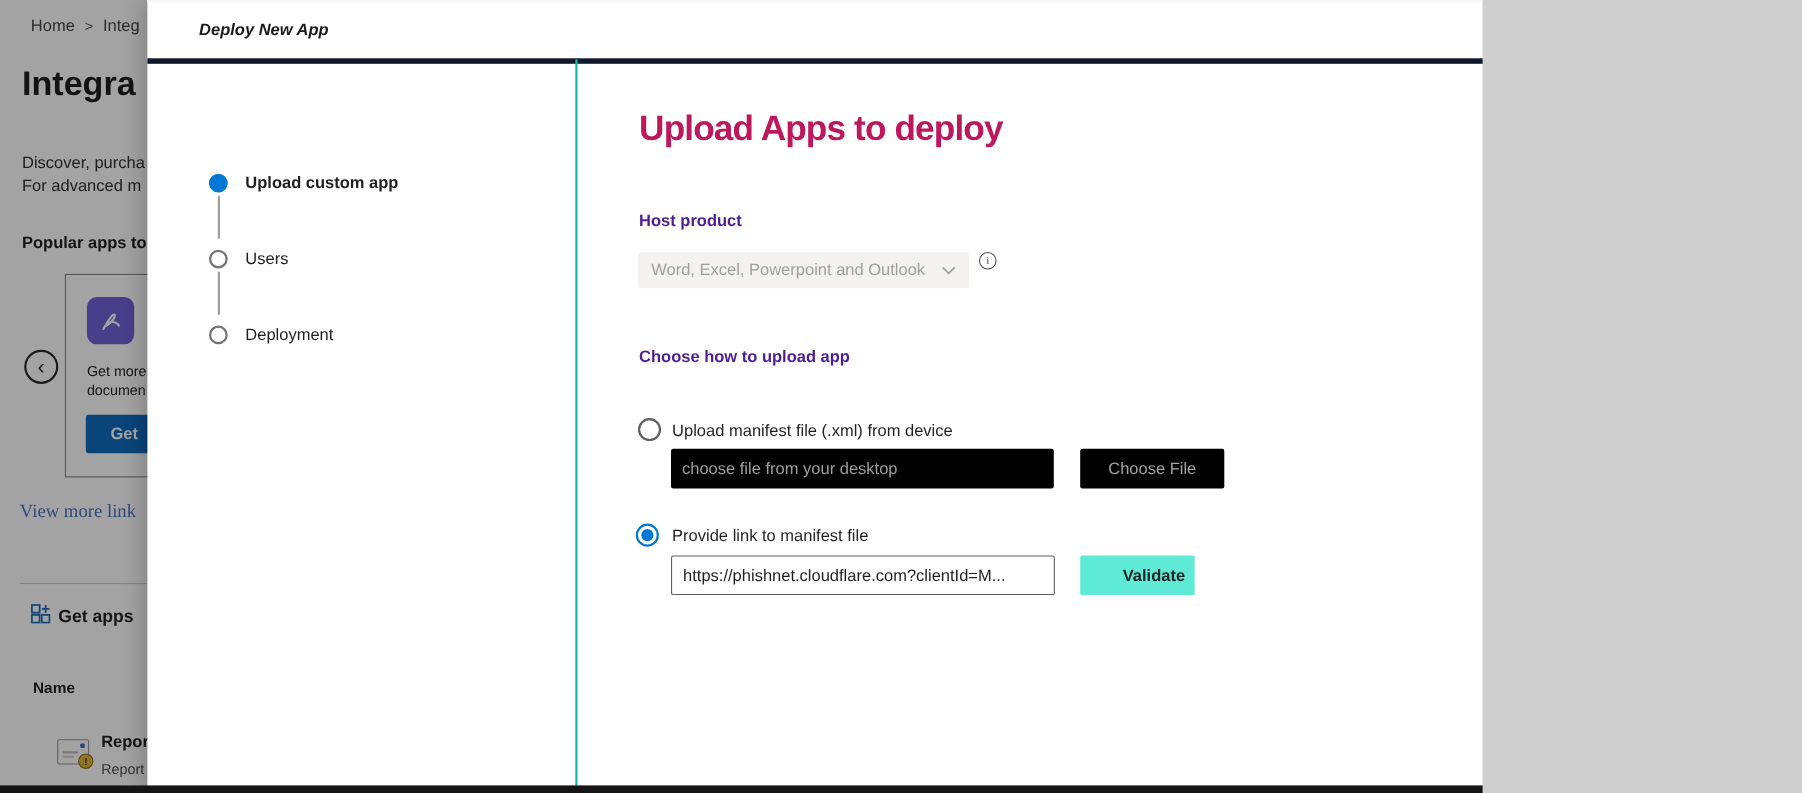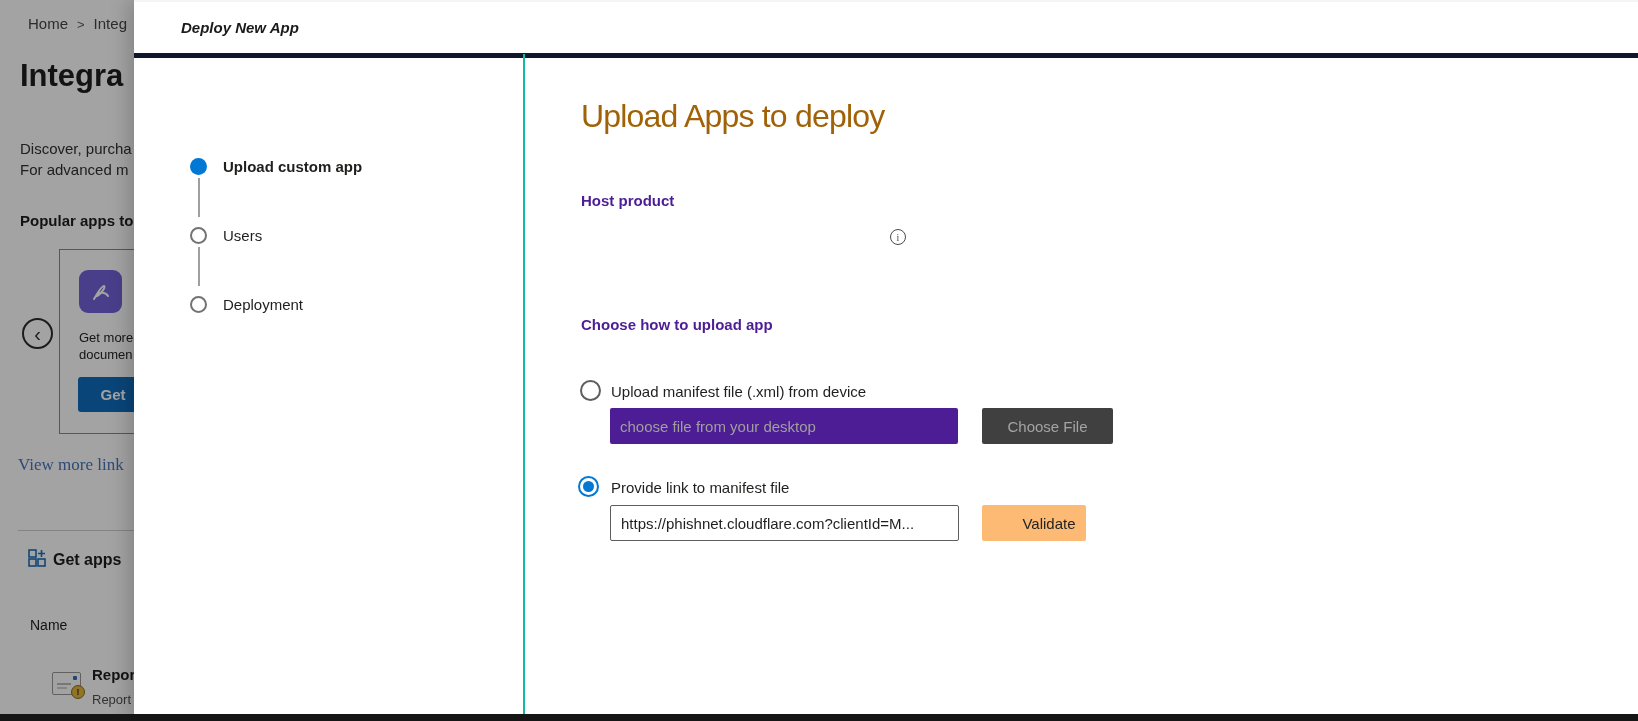--- a/index.html
+++ b/index.html
@@ -1,16 +1,16 @@
 <!DOCTYPE html>
 <html><head>
 <meta charset="utf-8">
 <style>
   html,body{margin:0;padding:0;background:#cfcfcf;}
-  .stage{position:relative;width:1638px;height:721px;overflow:hidden;
+  .stage{position:relative;width:1348px;height:721px;overflow:hidden;
          font-family:"Liberation Sans",sans-serif;background:#ffffff;}
   .abs{position:absolute;}
 
   
   .bg-page{inset:0;background:#ffffff;z-index:1;}
   .crumb{top:15px;left:28px;font-size:15px;color:#484644;}
   .crumb .sep{margin:0 9px;color:#605e5c;font-size:13px;}
   .bg-h1{top:58px;left:20px;font-size:31px;font-weight:bold;color:#201f1e;white-space:nowrap;}
   .bg-p1{top:140px;left:20px;font-size:15px;color:#323130;white-space:nowrap;}
   .bg-p2{top:161px;left:20px;font-size:15px;color:#323130;white-space:nowrap;}
@@ -22,21 +22,21 @@
   .card-t2{top:97px;left:19px;font-size:13px;color:#252423;white-space:nowrap;}
   .get-btn{top:127px;left:18px;width:70px;height:35px;background:#0f6cbd;border-radius:3px;border:none;
            color:#fff;font-size:15px;font-weight:bold;font-family:inherit;}
   .prev-circ{top:318px;left:22px;width:31px;height:31px;border-radius:50%;border:2px solid #2e2c2a;
              box-sizing:border-box;display:flex;align-items:center;justify-content:center;
              font-size:20px;color:#2e2c2a;line-height:1;background:transparent;}
   .viewmore{top:455px;left:18px;font-family:"Liberation Serif",serif;font-size:17px;color:#4874ba;white-space:nowrap;}
   .bg-div{top:530px;left:18px;width:420px;height:1px;background:#d0cecc;}
   .getapps{top:549px;left:28px;display:flex;align-items:center;gap:7px;}
   .getapps-label{font-size:16px;font-weight:bold;color:#201f1e;white-space:nowrap;}
-  .name-h{top:617px;left:30px;font-size:14px;font-weight:normal;color:#201f1e;}
+  .name-h{top:617px;left:30px;font-size:14px;font-weight:bold;color:#201f1e;}
   .row-icon{top:672px;left:52px;width:27px;height:21px;background:#fdfdfd;border:1px solid #9a9896;
             border-radius:2px;}
   .row-icon .dot{position:absolute;top:3px;right:3px;width:4px;height:4px;background:#2f6fb4;border-radius:1px;}
   .row-icon .l1{position:absolute;left:4px;top:10px;width:14px;height:2px;background:#bdbbb9;}
   .row-icon .l2{position:absolute;left:4px;top:14px;width:10px;height:2px;background:#d2d0ce;}
   .row-badge{position:absolute;right:-5px;bottom:-5px;width:12px;height:12px;border-radius:50%;
              background:#e3b73e;border:1px solid #8a6d1c;color:#3b3020;font-size:9px;font-weight:bold;
              display:flex;align-items:center;justify-content:center;}
   .row-title{top:666px;left:92px;font-size:15px;font-weight:bold;color:#201f1e;white-space:nowrap;}
   .row-sub{top:692px;left:92px;font-size:13px;color:#515050;white-space:nowrap;}
@@ -50,46 +50,46 @@
   .panel-title{position:absolute;top:17px;left:47px;font-size:15px;font-weight:bold;color:#1b1a19;white-space:nowrap;}
   .step-rail{position:absolute;top:52px;left:0;width:389px;bottom:0;border-right:2px solid #14b8a6;}
 
   .step-dot{position:absolute;width:17px;height:17px;border-radius:50%;box-sizing:border-box;}
   .dot-active{background:#0078d4;}
   .dot-pending{background:#fff;border:2px solid #757371;}
   .step-line{position:absolute;left:64px;width:2px;background:#a19f9d;}
   .step-label{position:absolute;left:89px;font-size:15px;color:#201f1e;line-height:20px;white-space:nowrap;}
   .step-label.active{font-weight:bold;}
 
-  .content-h1{top:96px;left:447px;font-size:32px;font-weight:normal;letter-spacing:-0.8px;
-              color:#a16207;white-space:nowrap;}
+  .content-h1{top:96px;left:447px;font-size:32px;font-weight:bold;letter-spacing:-0.8px;
+              color:#be185d;white-space:nowrap;}
   .field-label{font-size:15px;font-weight:bold;color:#4c1d95;white-space:nowrap;}
   .host-label{top:190px;left:447px;}
   .dropdown{top:227px;left:446px;width:301px;height:33px;background:#f3f2f1;border-radius:3px;border:none;
             display:flex;align-items:center;padding:0 12px;box-sizing:border-box;cursor:default;}
   .dropdown-text{flex:1;font-size:15px;color:#a19f9d;white-space:nowrap;overflow:hidden;text-align:left;}
   .info-circ{top:227px;left:756px;width:16px;height:16px;border-radius:50%;border:1.5px solid #4a4a48;
              box-sizing:border-box;display:flex;align-items:center;justify-content:center;
              font-size:10px;font-style:normal;color:#4a4a48;font-family:"Liberation Serif",serif;background:#fff;}
   .choose-label{top:314px;left:447px;}
 
   .radio{position:absolute;width:21px;height:21px;border-radius:50%;box-sizing:border-box;background:#fff;}
   .radio.off{border:2px solid #605e5c;}
   .radio.on{border:2px solid #0078d4;}
   .radio.on::after{content:"";position:absolute;top:3px;left:3px;width:11px;height:11px;border-radius:50%;background:#0078d4;}
   .opt-label{position:absolute;font-size:15px;color:#201f1e;line-height:18px;white-space:nowrap;}
 
   .txt-input{position:absolute;height:36px;box-sizing:border-box;border-radius:2px;
              font-family:inherit;font-size:15px;padding:0 10px;}
-  .input-disabled{background:#4c1d95;border:none;color:#a19f9d;}
+  .input-disabled{background:#000000;border:none;color:#a19f9d;}
   .input-disabled::placeholder{color:#a19f9d;opacity:1;}
   .input-active{background:#fff;border:1.5px solid #605e5c;color:#201f1e;}
   .btn{position:absolute;height:36px;border:none;border-radius:2px;font-family:inherit;font-size:15px;}
-  .btn-disabled{background:#404040;color:#a6a4a2;}
-  .btn-standard{background:#fdba74;color:#242424;font-weight:normal;padding-left:36px;}
+  .btn-disabled{background:#000000;color:#a6a4a2;}
+  .btn-standard{background:#5eead4;color:#242424;font-weight:bold;padding-left:36px;}
 
   .bottom-bar{left:0;right:0;bottom:0;height:7px;background:#151515;z-index:5;}
 </style>
 </head>
 <body>
 
 <div class="stage">
 
   <div class="abs bg-page">
 
@@ -163,20 +163,28 @@
       <div class="step-line" style="top:193px;height:39px;"></div>
 
       <div class="step-dot dot-pending" style="left:56px;top:242px;"></div>
       <div class="step-label" style="top:241px;">Deployment</div>
     </div>
 
     <div class="abs content-h1">Upload Apps to deploy</div>
 
     <div class="abs field-label host-label">Host product</div>
 
+    <div class="abs dropdown">
+      <span class="dropdown-text">Word, Excel, Powerpoint and Outlook</span>
+      <span>
+        <svg width="13" height="8" viewBox="0 0 13 8" aria-hidden="true">
+          <polyline points="1,1 6.5,6.5 12,1" fill="none" stroke="#a19f9d" stroke-width="1.6"></polyline>
+        </svg>
+      </span>
+    </div>
     <div class="abs info-circ">
       <span>i</span>
     </div>
 
     <div class="abs field-label choose-label">Choose how to upload app</div>
 
     <div class="radio off" style="left:446px;top:378px;"></div>
     <div class="opt-label" style="left:477px;top:381px;">Upload manifest file (.xml) from device</div>
     <input class="txt-input input-disabled" style="left: 476px; top: 406px; width: 348px;" type="text" disabled="" placeholder="choose file from your desktop">
     <button class="btn btn-disabled" style="left:848px;top:406px;width:131px;">Choose File</button>

